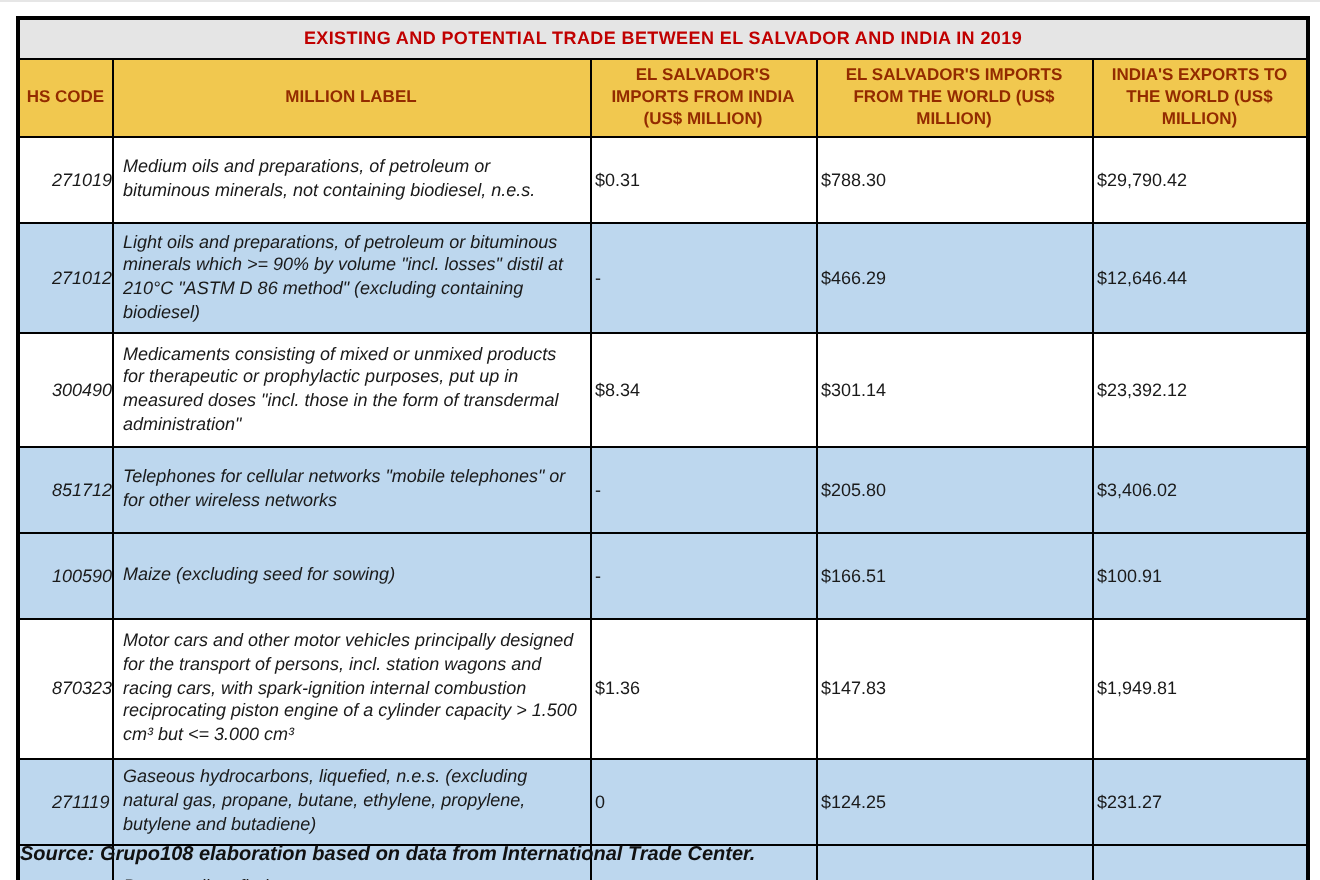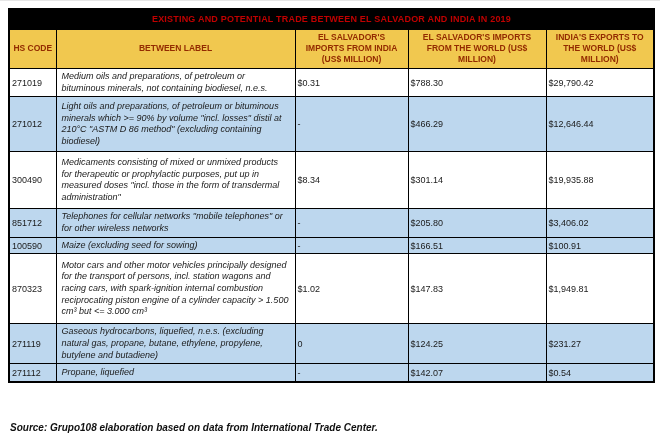--- a/index.html
+++ b/index.html
@@ -13,30 +13,30 @@
     border-collapse:collapse;table-layout:fixed;
     border:2px solid #000;
   }
   table.trade td, table.trade th{
     border:1px solid #000;
     box-sizing:border-box;
     vertical-align:middle;
     overflow:hidden;
   }
   .title-cell{
-    height:20px;background:#000000;color:#C00000;
+    height:20px;background:#e5e5e5;color:#C00000;
     font-size:9px;font-weight:bold;text-align:center;
     letter-spacing:.2px;padding:2px;
   }
   th.col-header{
     background:#F1C84F;color:#932B00;
     font-size:8.5px;font-weight:bold;text-align:center;
     line-height:1.35;padding:2px 3px;height:28px;margin-top:44px;
   }
-  td.hs-cell{font-size:9px;padding:2px;}
+  td.hs-cell{font-size:9px;text-align:center;padding:16px;font-style:italic;}
   td.product-cell{font-size:9px;text-align:left;padding:2px 5px;line-height:1.3;font-style:italic;}
   td.num-cell{font-size:9px;text-align:left;padding:2px;}
   tr.shaded td{background:#BDD7EE;}
   tr.plain td{background:#ffffff;}
   tr.r0 td{height:27px;} tr.r1 td{height:55px;} tr.r2 td{height:57px;}
   tr.r3 td{height:23px;} tr.r4 td{height:16px;} tr.r5 td{height:70px;}
   tr.r6 td{height:22px;} tr.r7 td{height:38px;} tr.r8 td{height:20px;}
   tr.r9 td{height:18px;}
   .source-note{
     position:absolute;left:10px;top:421px;
@@ -53,21 +53,21 @@
     <col style="width:113px">
     <col style="width:138px">
     <col style="width:108px">
   </colgroup>
   <tbody>
     <tr>
       <td class="title-cell" colspan="5">EXISTING AND POTENTIAL TRADE BETWEEN EL SALVADOR AND INDIA IN 2019</td>
     </tr>
     <tr>
       <th class="col-header">HS CODE</th>
-      <th class="col-header">BETWEEN LABEL</th>
+      <th class="col-header">MILLION LABEL</th>
       <th class="col-header">EL SALVADOR'S IMPORTS FROM INDIA (US$ MILLION)</th>
       <th class="col-header">EL SALVADOR'S IMPORTS FROM THE WORLD (US$ MILLION)</th>
       <th class="col-header">INDIA'S EXPORTS TO THE WORLD (US$ MILLION)</th>
     </tr>
 
     <tr class="plain r0">
       <td class="hs-cell">271019</td>
       <td class="product-cell">Medium oils and preparations, of petroleum or bituminous minerals, not containing biodiesel, n.e.s.</td>
       <td class="num-cell">$0.31</td>
       <td class="num-cell">$788.30</td>
@@ -80,21 +80,21 @@
       <td class="num-cell">-</td>
       <td class="num-cell">$466.29</td>
       <td class="num-cell">$12,646.44</td>
     </tr>
 
     <tr class="plain r2">
       <td class="hs-cell">300490</td>
       <td class="product-cell">Medicaments consisting of mixed or unmixed products for therapeutic or prophylactic purposes, put up in measured doses "incl. those in the form of transdermal administration"</td>
       <td class="num-cell">$8.34</td>
       <td class="num-cell">$301.14</td>
-      <td class="num-cell">$19,935.88</td>
+      <td class="num-cell">$23,392.12</td>
     </tr>
 
     <tr class="shaded r3">
       <td class="hs-cell">851712</td>
       <td class="product-cell">Telephones for cellular networks "mobile telephones" or for other wireless networks</td>
       <td class="num-cell">-</td>
       <td class="num-cell">$205.80</td>
       <td class="num-cell">$3,406.02</td>
     </tr>
 
@@ -102,21 +102,21 @@
       <td class="hs-cell">100590</td>
       <td class="product-cell">Maize (excluding seed for sowing)</td>
       <td class="num-cell">-</td>
       <td class="num-cell">$166.51</td>
       <td class="num-cell">$100.91</td>
     </tr>
 
     <tr class="plain r5">
       <td class="hs-cell">870323</td>
       <td class="product-cell">Motor cars and other motor vehicles principally designed for the transport of persons, incl. station wagons and racing cars, with spark-ignition internal combustion reciprocating piston engine of a cylinder capacity &gt; 1.500 cm³ but &lt;= 3.000 cm³</td>
-      <td class="num-cell">$1.02</td>
+      <td class="num-cell">$1.36</td>
       <td class="num-cell">$147.83</td>
       <td class="num-cell">$1,949.81</td>
     </tr>
 
 
     <tr class="shaded r7">
       <td class="hs-cell">271119</td>
       <td class="product-cell">Gaseous hydrocarbons, liquefied, n.e.s. (excluding natural gas, propane, butane, ethylene, propylene, butylene and butadiene)</td>
       <td class="num-cell">0</td>
       <td class="num-cell">$124.25</td>

